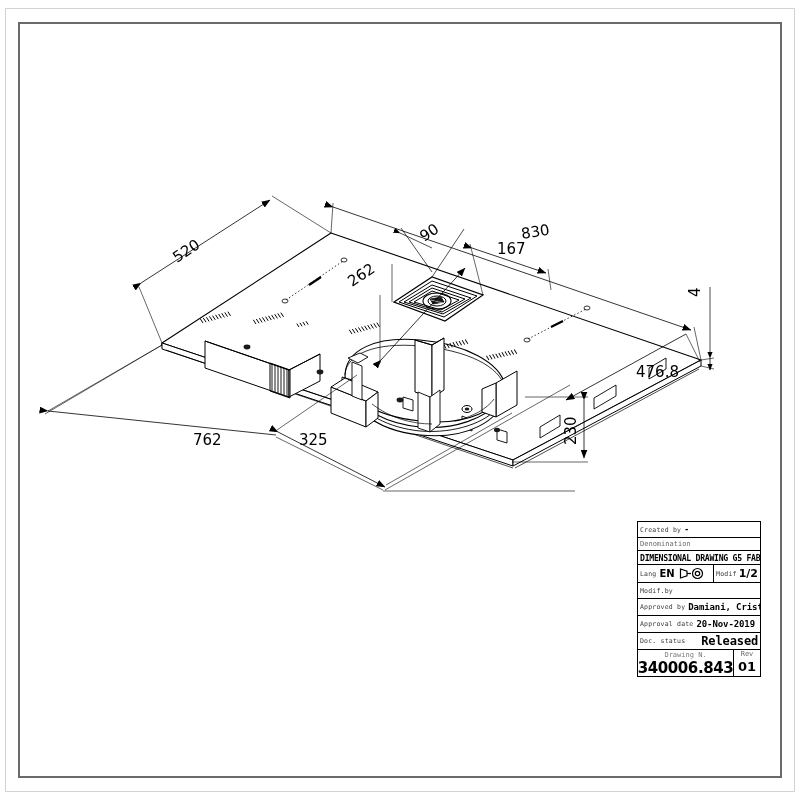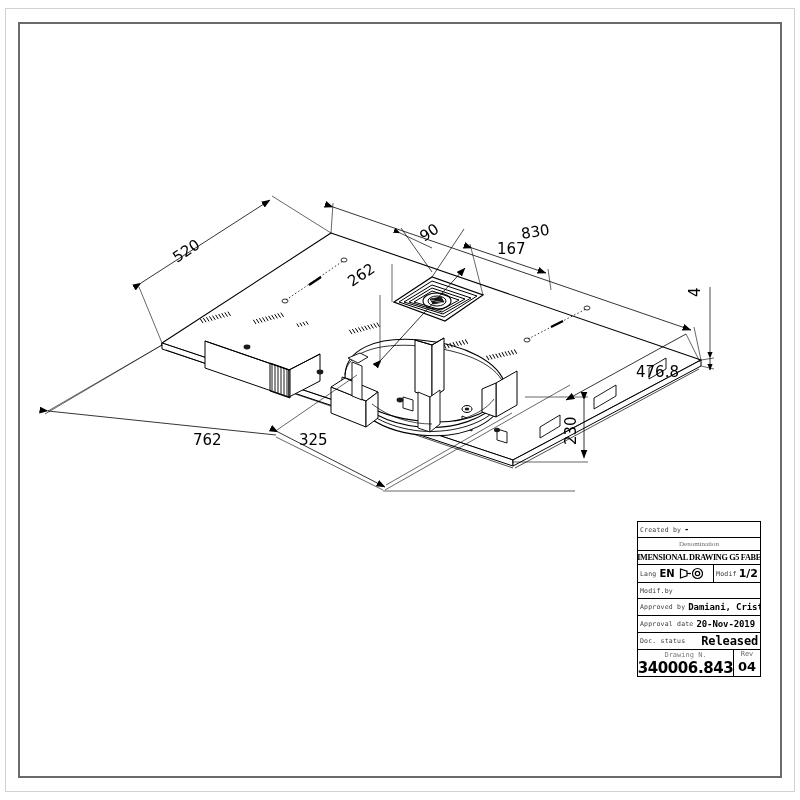--- a/index.html
+++ b/index.html
@@ -77,22 +77,21 @@
     flex: none;
   }
   .tb-value {
     font-size: 8px;
     font-weight: bold;
     color: #000000;
     margin-left: 3px;
     letter-spacing: -.1px;
   }
   .tb-center {
-    justify-content: center;
-    font-family: Liberation Serif, serif;
+    justify-content: flex-start;
   }
   .tb-denom-label {
     font-size: 7px;
     color: #6a6a6a;
   }
   .tb-denom-value {
     font-size: 8.2px;
     font-weight: bold;
     letter-spacing: -.3px;
   }
@@ -495,19 +494,19 @@
       <span class="tb-value" style="font-size:12px;">Released</span>
     </div>
 
     <div class="tb-bottom">
       <div class="tb-bottom-left">
         <span class="dn-label">Drawing N.</span>
         <span class="dn-value">340006.843</span>
       </div>
       <div class="tb-bottom-right">
         <span class="rev-label">Rev</span>
-        <span class="rev-value">04</span>
+        <span class="rev-value">01</span>
       </div>
     </div>
 
   </div>
 
 </div>
 
 </body></html>

